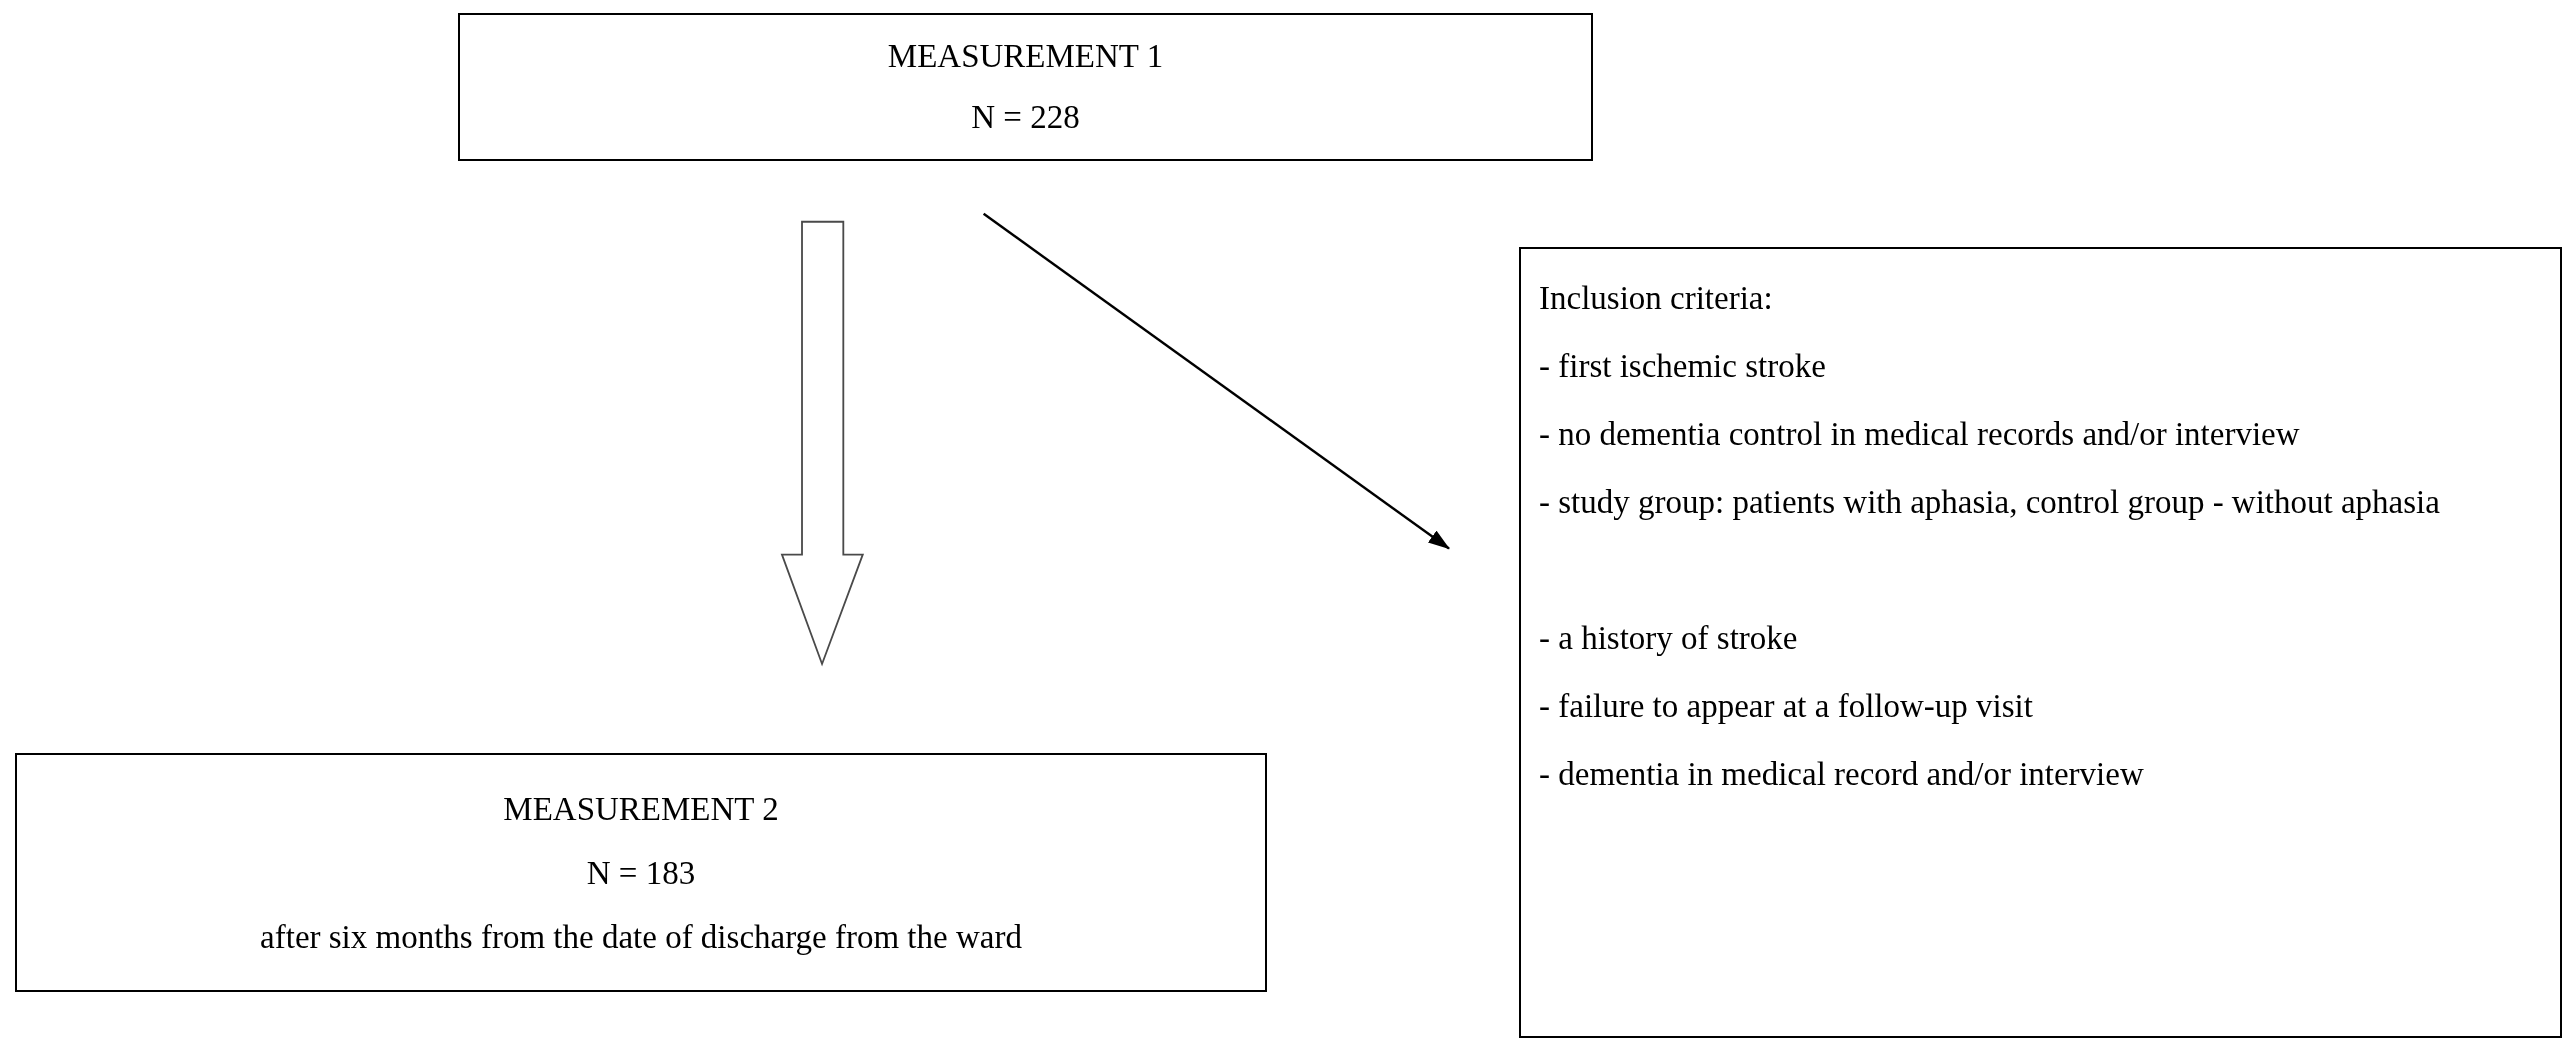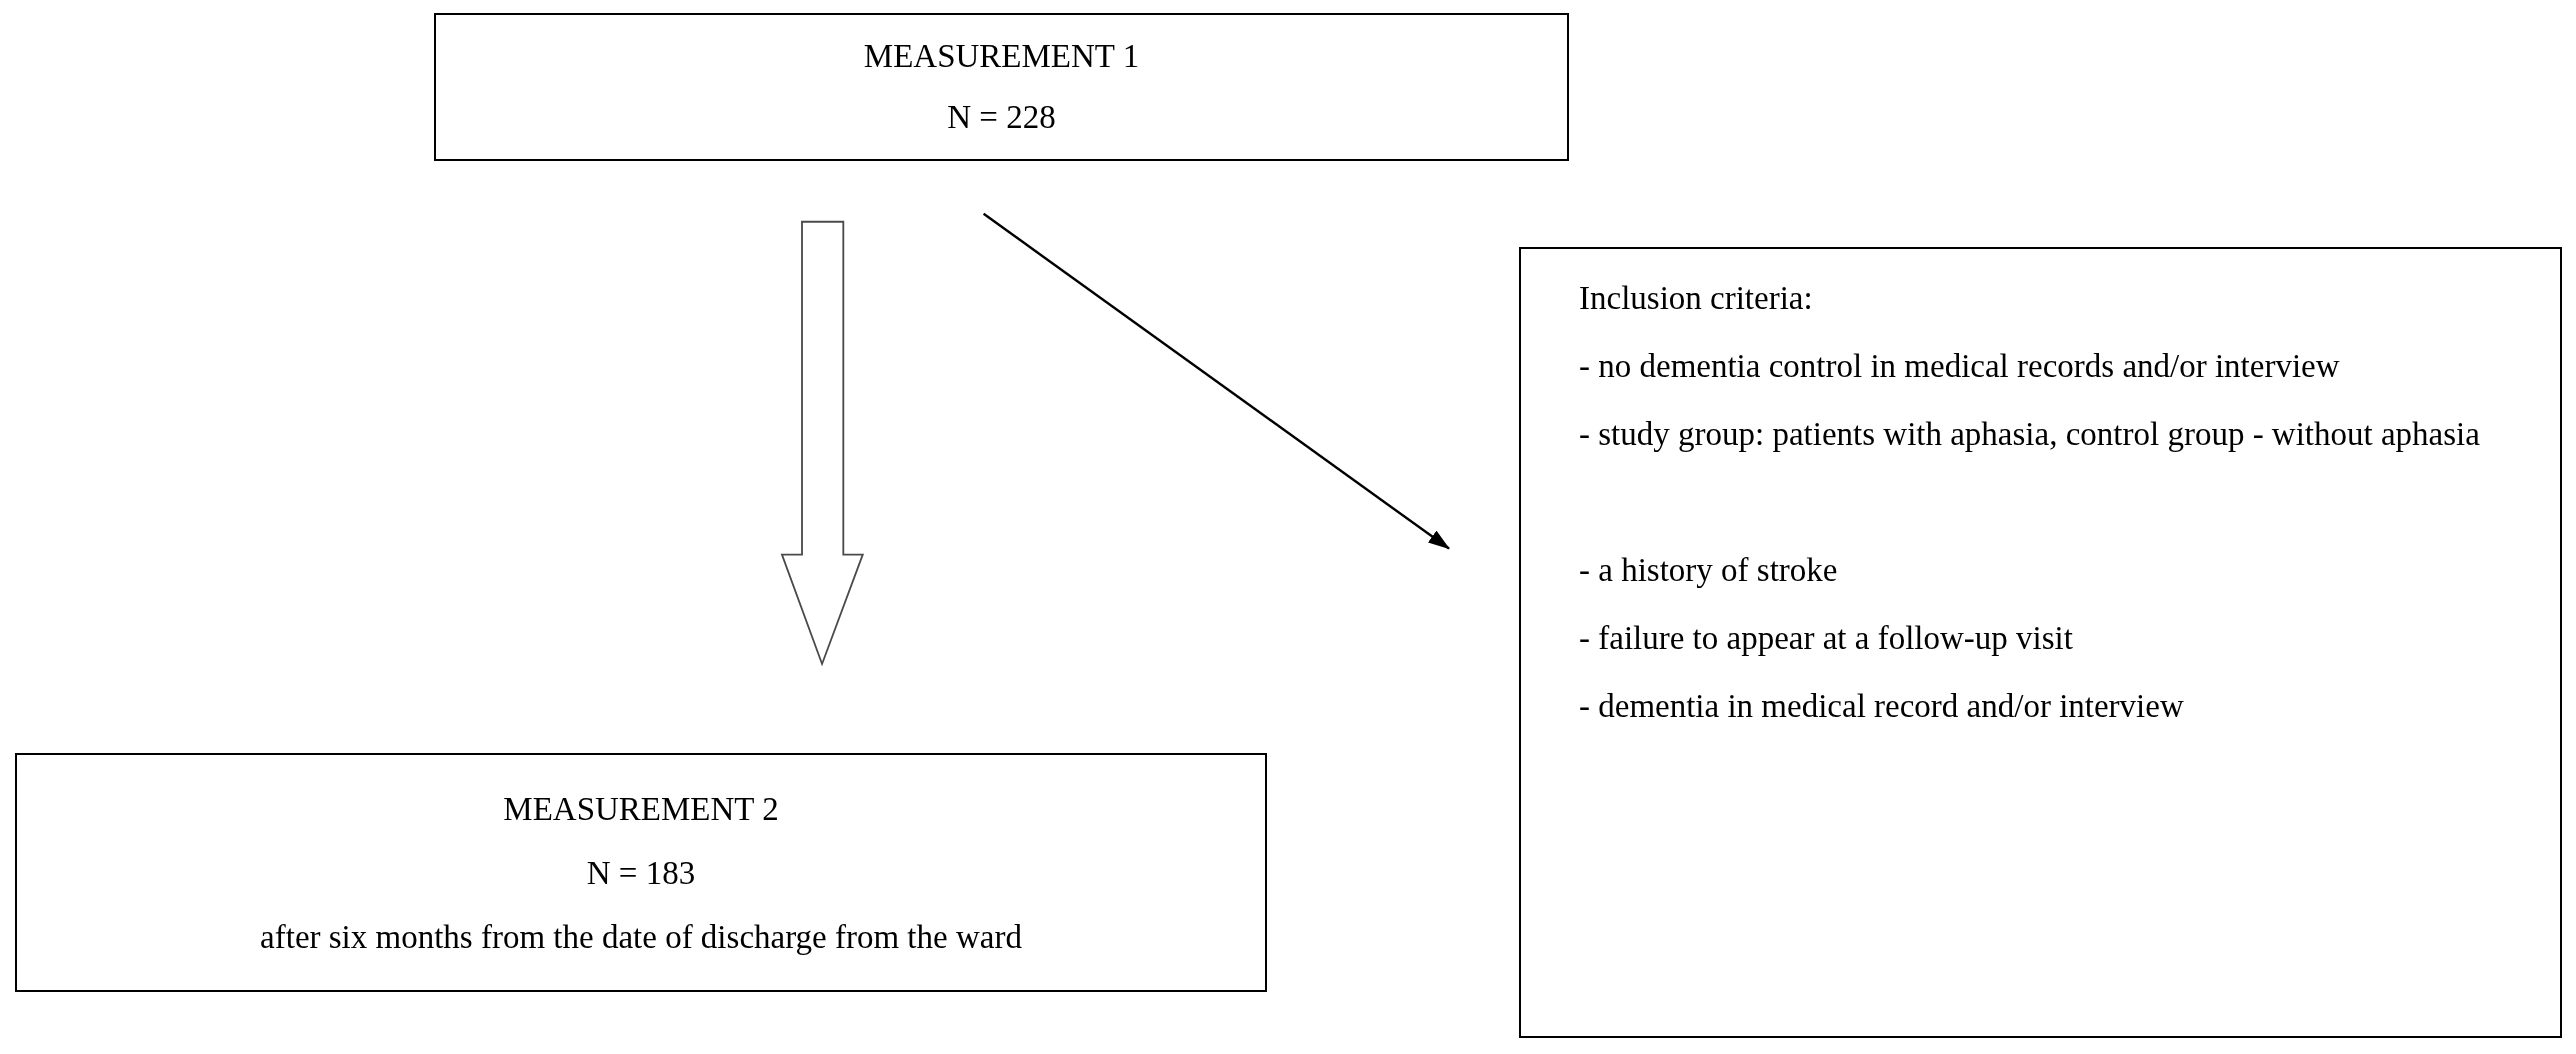--- a/index.html
+++ b/index.html
@@ -31,36 +31,35 @@
     font-size:33px;
   }
   .box.centered{
     display:flex;
     flex-direction:column;
     justify-content:center;
     align-items:center;
     text-align:center;
   }
   #box-m1{
-    left:434px; top:13.4px; width:1135px; height:148px;
+    left:458px; top:13.4px; width:1135px; height:148px;
   }
   #box-m1 .line{ line-height:61px; }
   #box-m2{
     left:15px; top:753px; width:1252px; height:239px;
   }
   #box-m2 .line{ line-height:64px;font-family:Liberation Serif, serif; }
   #box-criteria{
     left:1519px; top:247px; width:1043px; height:791px;
     padding:14.6px 18px;
     text-align:left;
   }
   #box-criteria .line{
     line-height:68px;
     white-space:normal;
-    margin-left:40px;
   }
   #box-criteria .spacer{
     height:68px;
   }
   .arrow-layer{
     position:absolute;
     left:0; top:0; width:2576px; height:1054px;
     pointer-events:none;
   }
   .arrow-layer svg{ display:block; }
@@ -103,20 +102,21 @@
   </div>
 
   <div class="box centered" id="box-m2">
     <div class="line">MEASUREMENT 2</div>
     <div class="line">N = 183</div>
     <div class="line">after six months from the date of discharge from the ward</div>
   </div>
 
   <div class="box" id="box-criteria">
     <div class="line">Inclusion criteria:</div>
+    <div class="line">- first ischemic stroke</div>
     <div class="line">- no dementia control in medical records and/or interview</div>
     <div class="line">- study group: patients with aphasia, control group - without aphasia</div>
     <div class="spacer"></div>
     <div class="line">- a history of stroke</div>
     <div class="line">- failure to appear at a follow-up visit</div>
     <div class="line">- dementia in medical record and/or interview</div>
   </div>
 
 </div>
 

